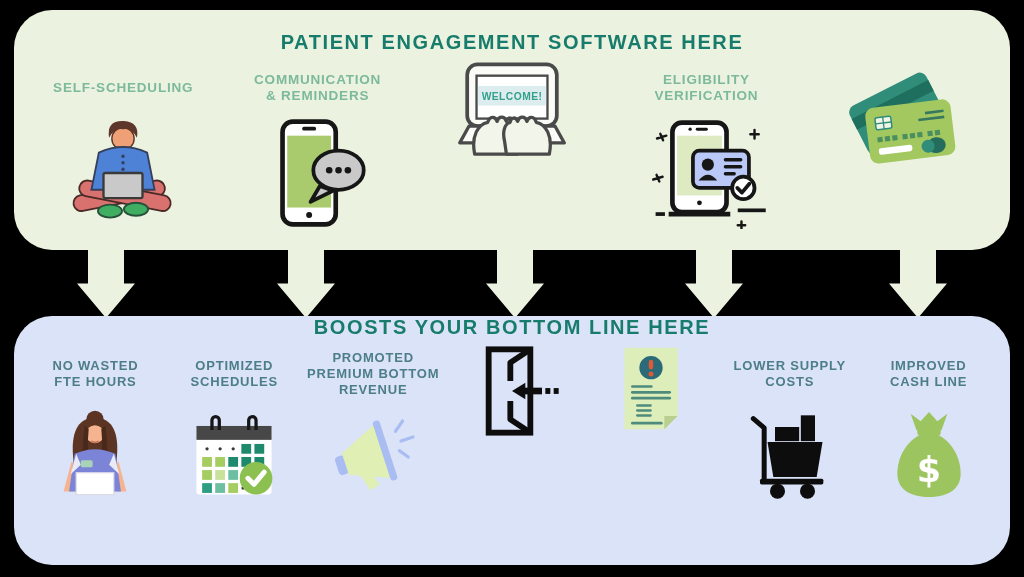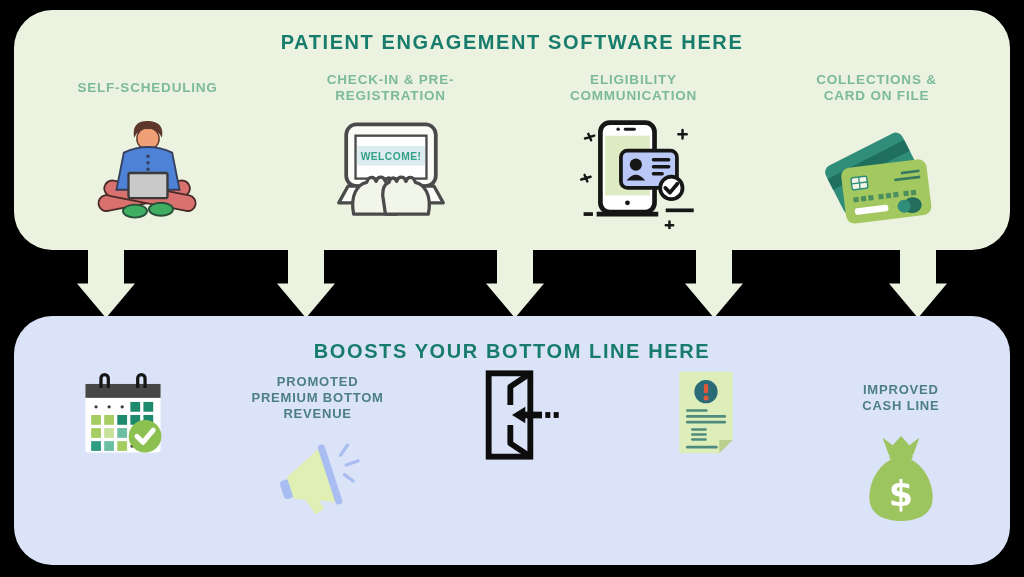--- a/index.html
+++ b/index.html
@@ -4,21 +4,21 @@
 <style>
   html,body{margin:0;padding:0;background:#000;}
   .canvas{position:relative;width:1024px;height:577px;background:#000;overflow:hidden;
           font-family:"Liberation Sans",sans-serif;}
   .panel{position:absolute;left:14px;width:996px;border-radius:38px;}
   .panel-top{top:10px;height:240px;background:#ecf2e0;}
   .panel-bottom{top:316px;height:249px;background:#dbe3f8;}
   .panel-title{text-align:center;font-weight:700;font-size:20px;letter-spacing:1.6px;
                color:#177c6b;}
   .panel-top .panel-title{padding-top:21px;}
-  .panel-bottom .panel-title{padding-top:24px;}
+  .panel-bottom .panel-title{}
   .cols{display:flex;align-items:flex-start;padding:0 12px;}
   .col{flex:1;display:flex;flex-direction:column;align-items:center;}
   .feature-label{height:52px;margin-top:8px;display:flex;align-items:center;justify-content:center;
                  text-align:center;white-space:pre-line;color:#7cba9b;font-weight:700;
                  font-size:13.5px;line-height:16px;letter-spacing:0.8px;}
   .benefit-label{height:62px;margin-top:4px;display:flex;align-items:center;justify-content:center;
                  text-align:center;white-space:pre-line;color:#4d7e88;font-weight:700;
                  font-size:13px;line-height:16px;letter-spacing:0.8px;}
   .icon-box{height:118px;display:flex;align-items:center;justify-content:flex-start;}
   .icon-box-sm{height:104px;display:flex;align-items:center;justify-content:center;}
@@ -50,40 +50,55 @@
             <path d="M55,22 Q52,3 71,4 Q88,5 85,22 Q79,11 70,13 Q61,11 55,22 Z" fill="#5d372b"></path>
             <path d="M44,38 Q70,26 96,38 L104,78 H36 Z" fill="#4d82d7" stroke="#34405c" stroke-width="2"></path>
             <circle cx="70" cy="42" r="1.8" fill="#34405c"></circle>
             <circle cx="70" cy="49" r="1.8" fill="#34405c"></circle>
             <circle cx="70" cy="56" r="1.8" fill="#34405c"></circle>
             <rect x="49" y="60" width="42" height="27" rx="2" fill="#c9c9c9" stroke="#3a3a3a" stroke-width="2.5"></rect>
           </svg>
         </div>
       </div>
 
-
-      <div class="col">
-        <div class="feature-label">CHECK-IN &amp; PRE-
-REGISTRATION</div>
+      <div class="col">
+        <div class="feature-label">COMMUNICATION
+&amp; REMINDERS</div>
+        <div class="icon-box">
+          <svg width="118" height="112" viewBox="0 0 120 120">
+            <rect x="22" y="5" width="57" height="110" rx="11" fill="#ffffff" stroke="#161616" stroke-width="5"></rect>
+            <rect x="27" y="20" width="47" height="77" fill="#a9cb6e"></rect>
+            <rect x="43" y="10.5" width="15" height="4" rx="2" fill="#161616"></rect>
+            <circle cx="50.5" cy="105" r="3.2" fill="#161616"></circle>
+            <path d="M62,74 L52,91 L76,79 Z" fill="#c9c9c9" stroke="#161616" stroke-width="4" stroke-linejoin="round"></path>
+            <ellipse cx="82" cy="57" rx="27" ry="21" fill="#c9c9c9" stroke="#161616" stroke-width="4"></ellipse>
+            <circle cx="72" cy="57" r="3.5" fill="#161616"></circle>
+            <circle cx="82" cy="57" r="3.5" fill="#161616"></circle>
+            <circle cx="92" cy="57" r="3.5" fill="#161616"></circle>
+          </svg>
+        </div>
+      </div>
+
+      <div class="col">
         <div class="icon-box">
           <svg width="132" height="112" viewBox="0 0 140 120">
             <rect x="22" y="8" width="96" height="66" rx="11" fill="#fbfcf8" stroke="#4a4a4a" stroke-width="4"></rect>
             <rect x="32" y="20" width="76" height="46" fill="#ffffff" stroke="#4a4a4a" stroke-width="2.5"></rect>
             <rect x="33.5" y="31" width="73" height="21" fill="#ddecee"></rect>
             <text x="70" y="46" text-anchor="middle" class="welcome-txt">WELCOME!</text>
             <path d="M14,92 L24,74 H116 L126,92 Z" fill="#fbfcf8" stroke="#4a4a4a" stroke-width="3.5" stroke-linejoin="round"></path>
             <path d="M30,104 C26,84 34,72 44,70 C46,63 52,63 54,69 C56,63 62,63 64,69 C66,64 71,64 72,70 C79,72 80,82 78,90 L76,104 Z" fill="#f2f5ea" stroke="#4a4a4a" stroke-width="3.5" stroke-linejoin="round"></path>
             <path d="M110,104 C114,84 106,72 96,70 C94,63 88,63 86,69 C84,63 78,63 76,69 C74,64 69,64 68,70 C61,72 60,82 62,90 L64,104 Z" fill="#f2f5ea" stroke="#4a4a4a" stroke-width="3.5" stroke-linejoin="round"></path>
           </svg>
         </div>
       </div>
 
       <div class="col">
         <div class="feature-label">ELIGIBILITY
-COMMUNICATION</div>
+VERIFICATION</div>
         <div class="icon-box">
           <svg width="132" height="112" viewBox="0 0 140 120">
             <line x1="16" y1="104" x2="26" y2="104" stroke="#161616" stroke-width="4"></line>
             <line x1="30" y1="104" x2="96" y2="104" stroke="#161616" stroke-width="5"></line>
             <line x1="104" y1="100" x2="134" y2="100" stroke="#161616" stroke-width="4"></line>
             <rect x="34" y="6" width="58" height="96" rx="10" fill="#ffffff" stroke="#161616" stroke-width="5"></rect>
             <rect x="39" y="20" width="48" height="64" fill="#ddeac2"></rect>
             <circle cx="53" cy="13" r="1.8" fill="#161616"></circle>
             <rect x="59" y="11.5" width="13" height="3.2" rx="1.6" fill="#161616"></rect>
             <circle cx="63" cy="92" r="2.6" fill="#161616"></circle>
@@ -97,22 +112,20 @@
             <path d="M103.5,76 L108.5,81 L116.5,71.5" fill="none" stroke="#161616" stroke-width="4" stroke-linecap="round" stroke-linejoin="round"></path>
             <path d="M21,18 l3,7 m-6.5,-2 l10,-3" stroke="#161616" stroke-width="2.6" stroke-linecap="round"></path>
             <path d="M122,14 v9 m-4.5,-4.5 h9" stroke="#161616" stroke-width="2.6" stroke-linecap="round"></path>
             <path d="M17,62 l3,7 m-6.5,-2 l10,-3" stroke="#161616" stroke-width="2.6" stroke-linecap="round"></path>
             <path d="M108,112 v8 m-4,-4 h8" stroke="#161616" stroke-width="2.6" stroke-linecap="round"></path>
           </svg>
         </div>
       </div>
 
       <div class="col">
-        <div class="feature-label">COLLECTIONS &amp;
-CARD ON FILE</div>
         <div class="icon-box">
           <svg width="132" height="112" viewBox="0 0 140 120">
             <g transform="rotate(-27 60 58)">
               <rect x="18" y="34" width="92" height="58" rx="8" fill="#2f8d79"></rect>
               <rect x="18" y="46" width="92" height="13" fill="#1e6f5e"></rect>
               <rect x="28" y="70" width="24" height="6" rx="2" fill="#eef4ec"></rect>
             </g>
             <g transform="rotate(-7 78 80)">
               <rect x="34" y="50" width="92" height="60" rx="9" fill="#a3c860"></rect>
               <rect x="44" y="61" width="17" height="13" rx="2" fill="#f2f5e6" stroke="#2f8d79" stroke-width="1.6"></rect>
@@ -144,22 +157,45 @@
   <div class="flow-arrow" style="left:77px"></div>
   <div class="flow-arrow" style="left:277px"></div>
   <div class="flow-arrow" style="left:486px"></div>
   <div class="flow-arrow" style="left:685px"></div>
   <div class="flow-arrow" style="left:889px"></div>
 
   <div class="panel panel-bottom">
     <div class="panel-title">BOOSTS YOUR BOTTOM LINE HERE</div>
     <div class="cols">
 
-
-      <div class="col">
+      <div class="col">
+        <div class="benefit-label">NO WASTED
+FTE HOURS</div>
+        <div class="icon-box-sm">
+          <svg width="110" height="100" viewBox="0 0 140 120">
+            <circle cx="70" cy="12" r="11" fill="#5b3423"></circle>
+            <path d="M70,10 C46,10 40,32 42,58 L45,92 H95 L98,58 C100,32 94,10 70,10 Z" fill="#5b3423"></path>
+            <circle cx="70" cy="31" r="11.5" fill="#f5b48f"></circle>
+            <path d="M66,40 q4,2.5 8,0" stroke="#c96a4f" stroke-width="1.8" fill="none" stroke-linecap="round"></path>
+            <path d="M57,20 Q52,52 56,86 L64,86 Q59,52 62,24 Z" fill="#49291b"></path>
+            <path d="M83,20 Q88,52 84,86 L76,86 Q81,52 78,24 Z" fill="#49291b"></path>
+            <path d="M40,66 L30,104 H44 L50,72 Z" fill="#f5b48f"></path>
+            <path d="M100,66 L110,104 H96 L90,72 Z" fill="#f5b48f"></path>
+            <path d="M44,56 Q70,44 96,56 L103,104 H37 Z" fill="#7b84d6"></path>
+            <path d="M46,56 L39,82 L52,70 Z" fill="#e9ecf7"></path>
+            <path d="M94,56 L101,82 L88,70 Z" fill="#e9ecf7"></path>
+            <rect x="52" y="64" width="15" height="9" rx="2" fill="#a9d3b6"></rect>
+            <rect x="46" y="80" width="48" height="28" fill="#ffffff" stroke="#d9d9e6" stroke-width="1.5"></rect>
+          </svg>
+        </div>
+      </div>
+
+      <div class="col">
+        <div class="benefit-label">OPTIMIZED
+SCHEDULES</div>
         <div class="icon-box-sm">
           <svg width="102" height="98" viewBox="0 0 120 120">
             <rect x="14" y="22" width="92" height="84" rx="4" fill="#ffffff"></rect>
             <rect x="14" y="22" width="92" height="17" fill="#474747"></rect>
             <path d="M33,27 V15 A4.5,4.5 0 0 1 42,15 V27" fill="none" stroke="#161616" stroke-width="4"></path>
             <path d="M78,27 V15 A4.5,4.5 0 0 1 87,15 V27" fill="none" stroke="#161616" stroke-width="4"></path>
             <g>
               <circle cx="27" cy="50" r="2" fill="#3a3a3a"></circle>
                 <circle cx="43" cy="50" r="2" fill="#3a3a3a"></circle>
                 <circle cx="59" cy="50" r="2" fill="#3a3a3a"></circle>
@@ -233,20 +269,35 @@
               <rect x="36" y="67" width="48" height="3.2" rx="1.6"></rect>
               <rect x="42" y="76" width="19" height="2.8" rx="1.4"></rect>
               <rect x="42" y="82" width="19" height="2.8" rx="1.4"></rect>
               <rect x="42" y="88" width="19" height="2.8" rx="1.4"></rect>
               <rect x="36" y="97" width="38" height="3.2" rx="1.6"></rect>
             </g>
           </svg>
         </div>
       </div>
 
+      <div class="col">
+        <div class="benefit-label">LOWER  SUPPLY
+COSTS</div>
+        <div class="icon-box-sm">
+          <svg width="104" height="100" viewBox="0 0 120 120">
+            <path d="M16,14 L29,25 V86" fill="none" stroke="#0d0d0d" stroke-width="6" stroke-linecap="round" stroke-linejoin="round"></path>
+            <polygon points="33,42 99,42 92,84 40,84" fill="#0d0d0d"></polygon>
+            <rect x="42" y="24" width="29" height="17" fill="#0d0d0d"></rect>
+            <rect x="73" y="10" width="17" height="31" fill="#0d0d0d"></rect>
+            <rect x="24" y="86" width="76" height="7" rx="2" fill="#0d0d0d"></rect>
+            <circle cx="45" cy="101" r="9" fill="#0d0d0d"></circle>
+            <circle cx="81" cy="101" r="9" fill="#0d0d0d"></circle>
+          </svg>
+        </div>
+      </div>
 
       <div class="col">
         <div class="benefit-label">IMPROVED
 CASH LINE</div>
         <div class="icon-box-sm">
           <svg width="100" height="100" viewBox="0 0 120 120">
             <polygon points="38,8 50,17 60,6 70,17 82,8 75,28 45,28" fill="#9cc45f"></polygon>
             <rect x="46" y="24" width="28" height="10" rx="3" fill="#9cc45f"></rect>
             <path d="M60,30 C38,34 22,56 22,80 C22,100 40,108 60,108 C80,108 98,100 98,80 C98,56 82,34 60,30 Z" fill="#9cc45f"></path>
             <text x="60" y="90" text-anchor="middle" class="dollar-txt">$</text>

